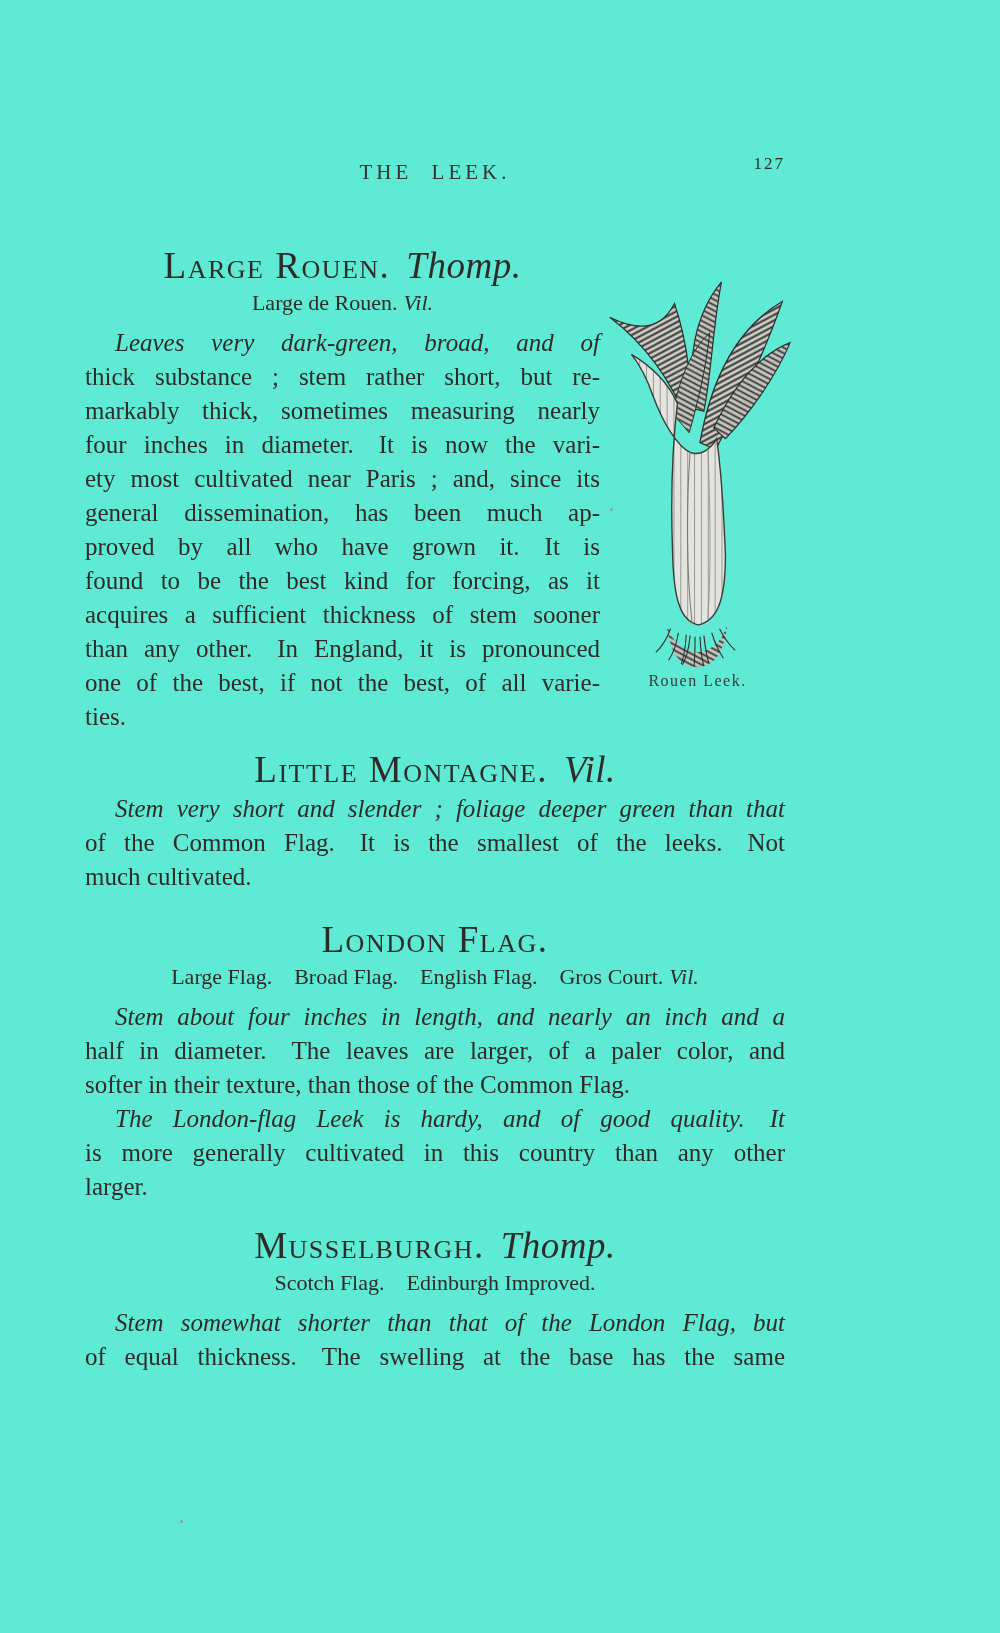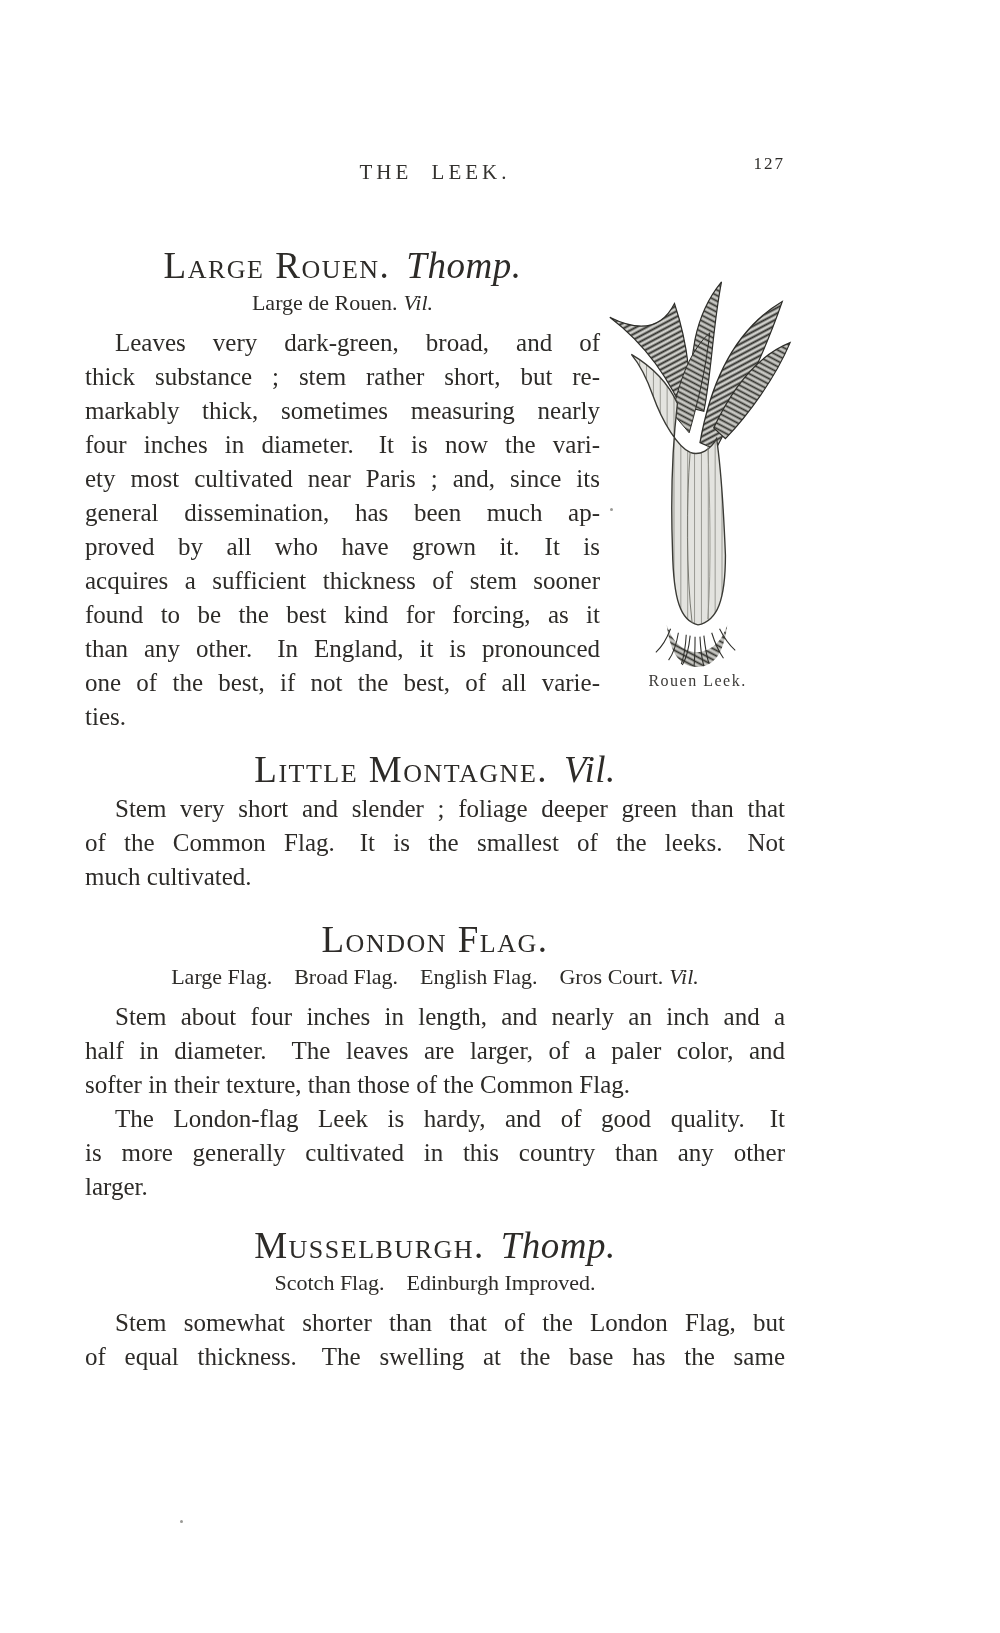--- a/index.html
+++ b/index.html
@@ -1,18 +1,18 @@
 <!DOCTYPE html>
 <html><head>
 <meta charset="utf-8">
 <style>
   html,body { margin:0; padding:0; background:#d8d8d6; }
   .page {
     position:relative; width:1000px; height:1633px;
-    background:#ffffff; color:#2d2b28;
+    background:#5eead4; color:#2d2b28;
     font-family:"Liberation Serif","DejaVu Serif",serif;
     overflow:hidden;
   }
   .running-head {
     position:absolute; left:85px; top:160px; width:700px;
     text-align:center; font-size:21px; letter-spacing:4px; word-spacing:10px;
     color:#34322f;
   }
   .page-number {
     position:absolute; left:85px; top:154px; width:700px;
@@ -29,21 +29,21 @@
   .auth { font-style:italic; margin-left:16px; letter-spacing:0.5px; }
   .syn { text-align:center; font-size:22px; line-height:30px; margin:0 0 8px 0; }
   .auth-sm { font-style:italic; margin-left:6px; }
 
   .line {
     margin:0; font-size:25px; line-height:34px;
     text-justify:inter-word;
   }
   .j { text-align:justify; text-align-last:justify; }
   .l { text-align:left; text-align-last:left; }
-  .indent { text-indent:30px; }
+  .indent { text-indent:30px;font-style:italic; }
 
   .figure {
     position:absolute; left:600px; top:276px; width:195px; margin:0;
     text-align:center;
   }
   .figure figcaption {
     font-size:16px; letter-spacing:1.5px; color:#3b3936;
   }
   .speck { position:absolute; background:#9a9a96; border-radius:50%; }
 </style>
@@ -62,22 +62,22 @@
     <div class="syn">
       <span>Large de Rouen.</span><span class="auth-sm">Vil.</span>
     </div>
     <p class="line j indent">Leaves very dark-green, broad, and of</p>
     <p class="line j">thick substance ; stem rather short, but re-</p>
     <p class="line j">markably thick, sometimes measuring nearly</p>
     <p class="line j">four inches in diameter. It is now the vari-</p>
     <p class="line j">ety most cultivated near Paris ; and, since its</p>
     <p class="line j">general dissemination, has been much ap-</p>
     <p class="line j">proved by all who have grown it. It is</p>
+    <p class="line j">found to be the best kind for forcing, as it</p>
     <p class="line j">acquires a sufficient thickness of stem sooner</p>
-    <p class="line j">found to be the best kind for forcing, as it</p>
     <p class="line j">than any other. In England, it is pronounced</p>
     <p class="line j">one of the best, if not the best, of all varie-</p>
     <p class="line l">ties.</p>
   </section>
 
   <figure class="figure">
     <svg width="195" height="392" viewBox="0 0 195 400" aria-hidden="true">
       <defs>
         <pattern id="hatchA" patternUnits="userSpaceOnUse" width="5" height="5" patternTransform="rotate(62)">
           <rect width="5" height="5" fill="#cfcfcb"></rect>

